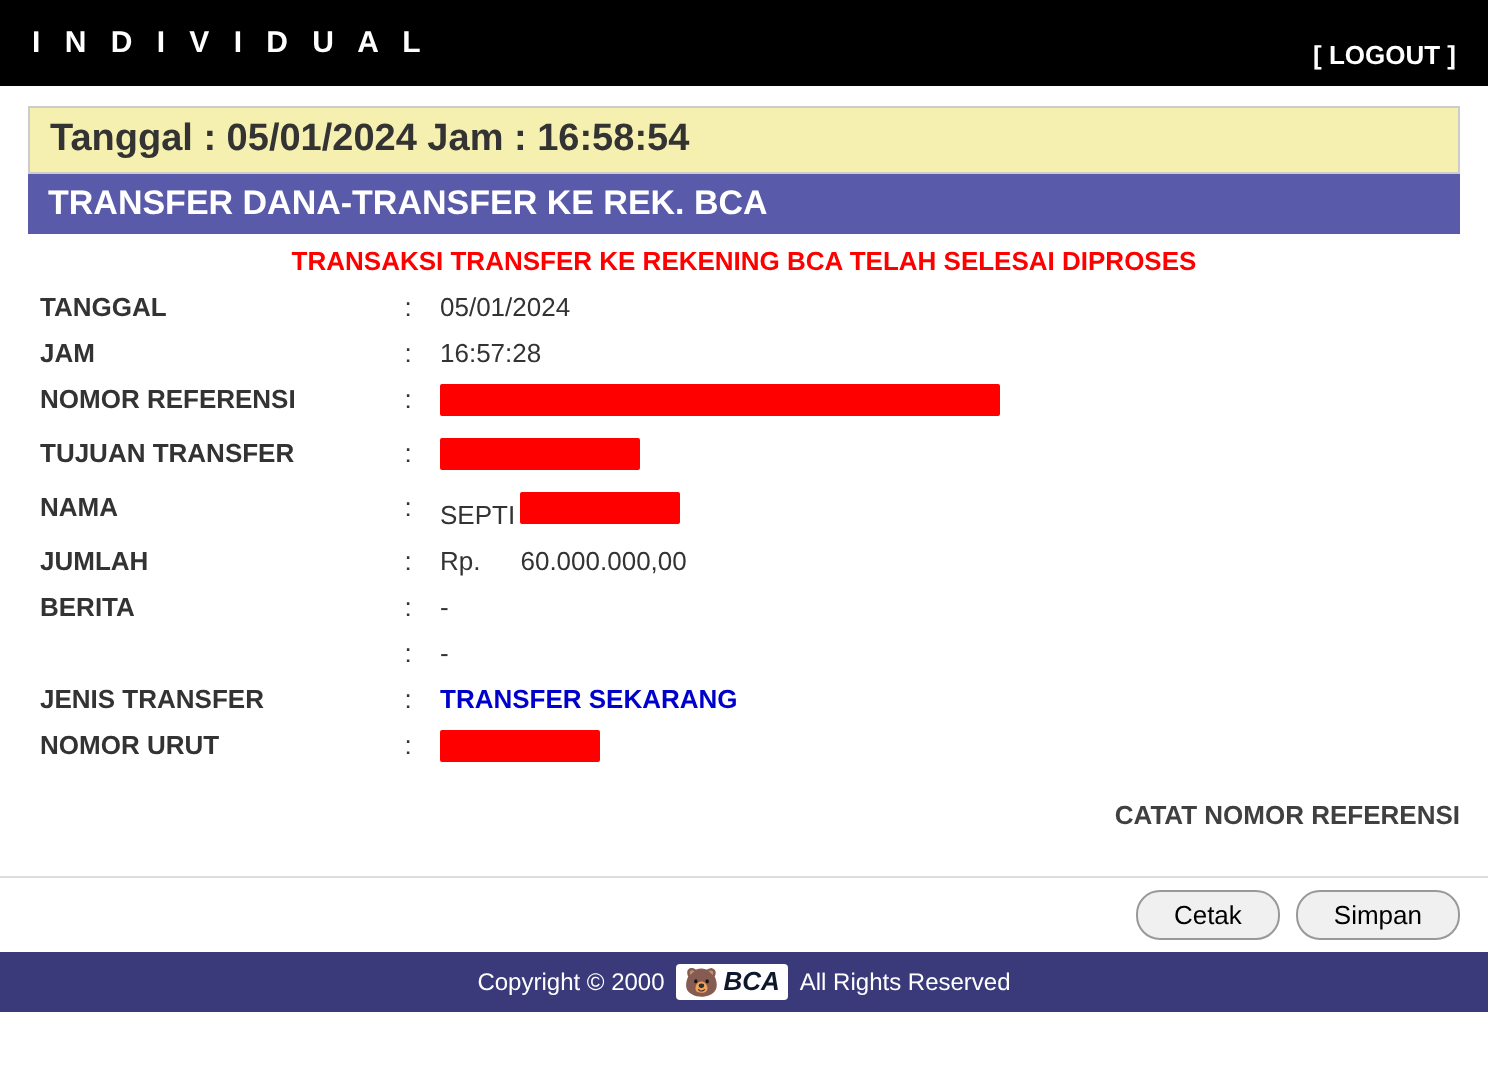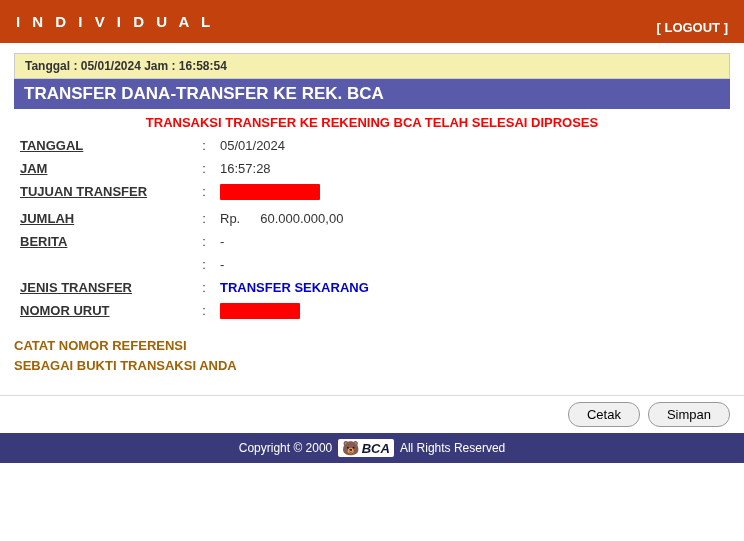--- a/index.html
+++ b/index.html
@@ -7,21 +7,21 @@
       width: 744px;
       height: 541px;
       font-family: Arial, sans-serif;
       font-size: 13px;
       background: #fff;
       overflow: hidden;
     }
 
     
     .header {
-      background: #c2410c;
+      background: #000000;
       color: #fff;
       padding: 8px 16px;
       display: flex;
       justify-content: space-between;
       align-items: center;
     }
     .header-title {
       font-size: 15px;
       letter-spacing: 4px;
       font-weight: bold;
@@ -38,21 +38,21 @@
     
     .main {
       padding: 10px 14px;
     }
 
     
     .date-bar {
       background: #f5f0b0;
       border: 1px solid #ccc;
       padding: 5px 10px;
-      font-size: 12px;
+      font-size: 19px;
       font-weight: bold;
       color: #333;
       margin-bottom: 0;
     }
 
     
     .section-header {
       background: #5a5aaa;
       color: #fff;
       padding: 5px 10px;
@@ -78,21 +78,20 @@
     .data-table td {
       padding: 4px 6px;
       vertical-align: top;
       color: #333;
       font-size: 13px;
     }
     .data-table .label-col {
       width: 180px;
       font-weight: bold;
       color: #333;
-      text-decoration: underline;
     }
     .data-table .colon-col {
       width: 20px;
       text-align: center;
     }
     .data-table .value-col {
       color: #333;
     }
 
     
@@ -108,22 +107,22 @@
 
     
     .amount-val {
       display: flex;
       align-items: center;
       gap: 20px;
     }
 
     
     .notice {
-      text-align: left;
-      color: #a16207;
+      text-align: right;
+      color: #404040;
       font-weight: bold;
       font-size: 13px;
       padding: 10px 0 6px 0;
       line-height: 1.5;
     }
 
     
     .footer-actions {
       display: flex;
       justify-content: flex-end;
@@ -205,29 +204,43 @@
         <td class="colon-col">:</td>
         <td class="value-col">05/01/2024</td>
       </tr>
 
       <tr>
         <td class="label-col">JAM</td>
         <td class="colon-col">:</td>
         <td class="value-col">16:57:28</td>
       </tr>
 
+      <tr>
+        <td class="label-col">NOMOR REFERENSI</td>
+        <td class="colon-col">:</td>
+        <td class="value-col">
+          <span class="redacted redacted-lg"></span>
+        </td>
+      </tr>
 
       <tr>
         <td class="label-col">TUJUAN TRANSFER</td>
         <td class="colon-col">:</td>
         <td class="value-col">
           <span class="redacted redacted-md"></span>
         </td>
       </tr>
 
+      <tr>
+        <td class="label-col">NAMA</td>
+        <td class="colon-col">:</td>
+        <td class="value-col">
+          <span class="nama-val">SEPTI</span><span class="redacted redacted-sm" style="margin-left:2px;"></span>
+        </td>
+      </tr>
 
       <tr>
         <td class="label-col">JUMLAH</td>
         <td class="colon-col">:</td>
         <td class="value-col">
           <div class="amount-val">
             <span>Rp.</span>
             <span>60.000.000,00</span>
           </div>
         </td>
@@ -256,21 +269,20 @@
         <td class="colon-col">:</td>
         <td class="value-col">
           <span class="redacted redacted-sm"></span>
         </td>
       </tr>
     </tbody>
   </table>
 
   <div class="notice">
     <div>CATAT NOMOR REFERENSI</div>
-    <div>SEBAGAI BUKTI TRANSAKSI ANDA</div>
   </div>
 
 </div>
 
 <div class="footer-actions">
   <button>Cetak</button>
   <button>Simpan</button>
 </div>
 
 <div class="copyright-bar">

